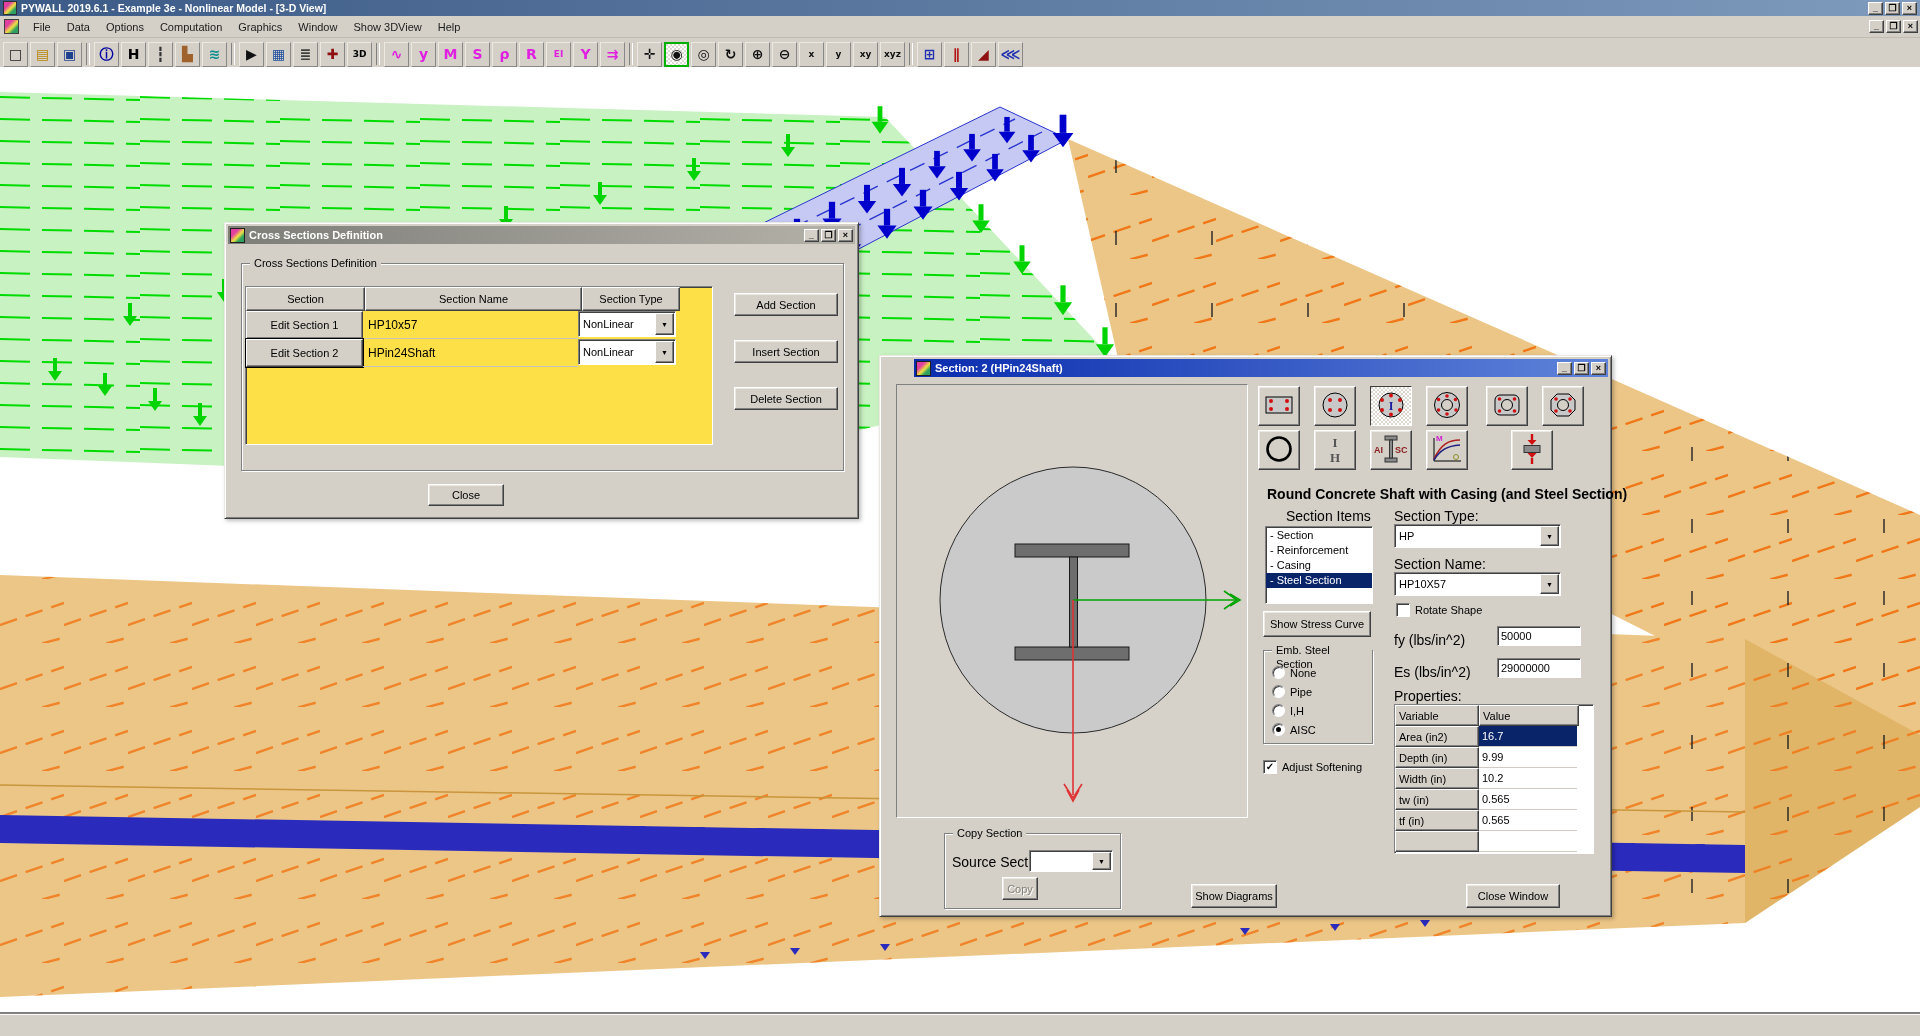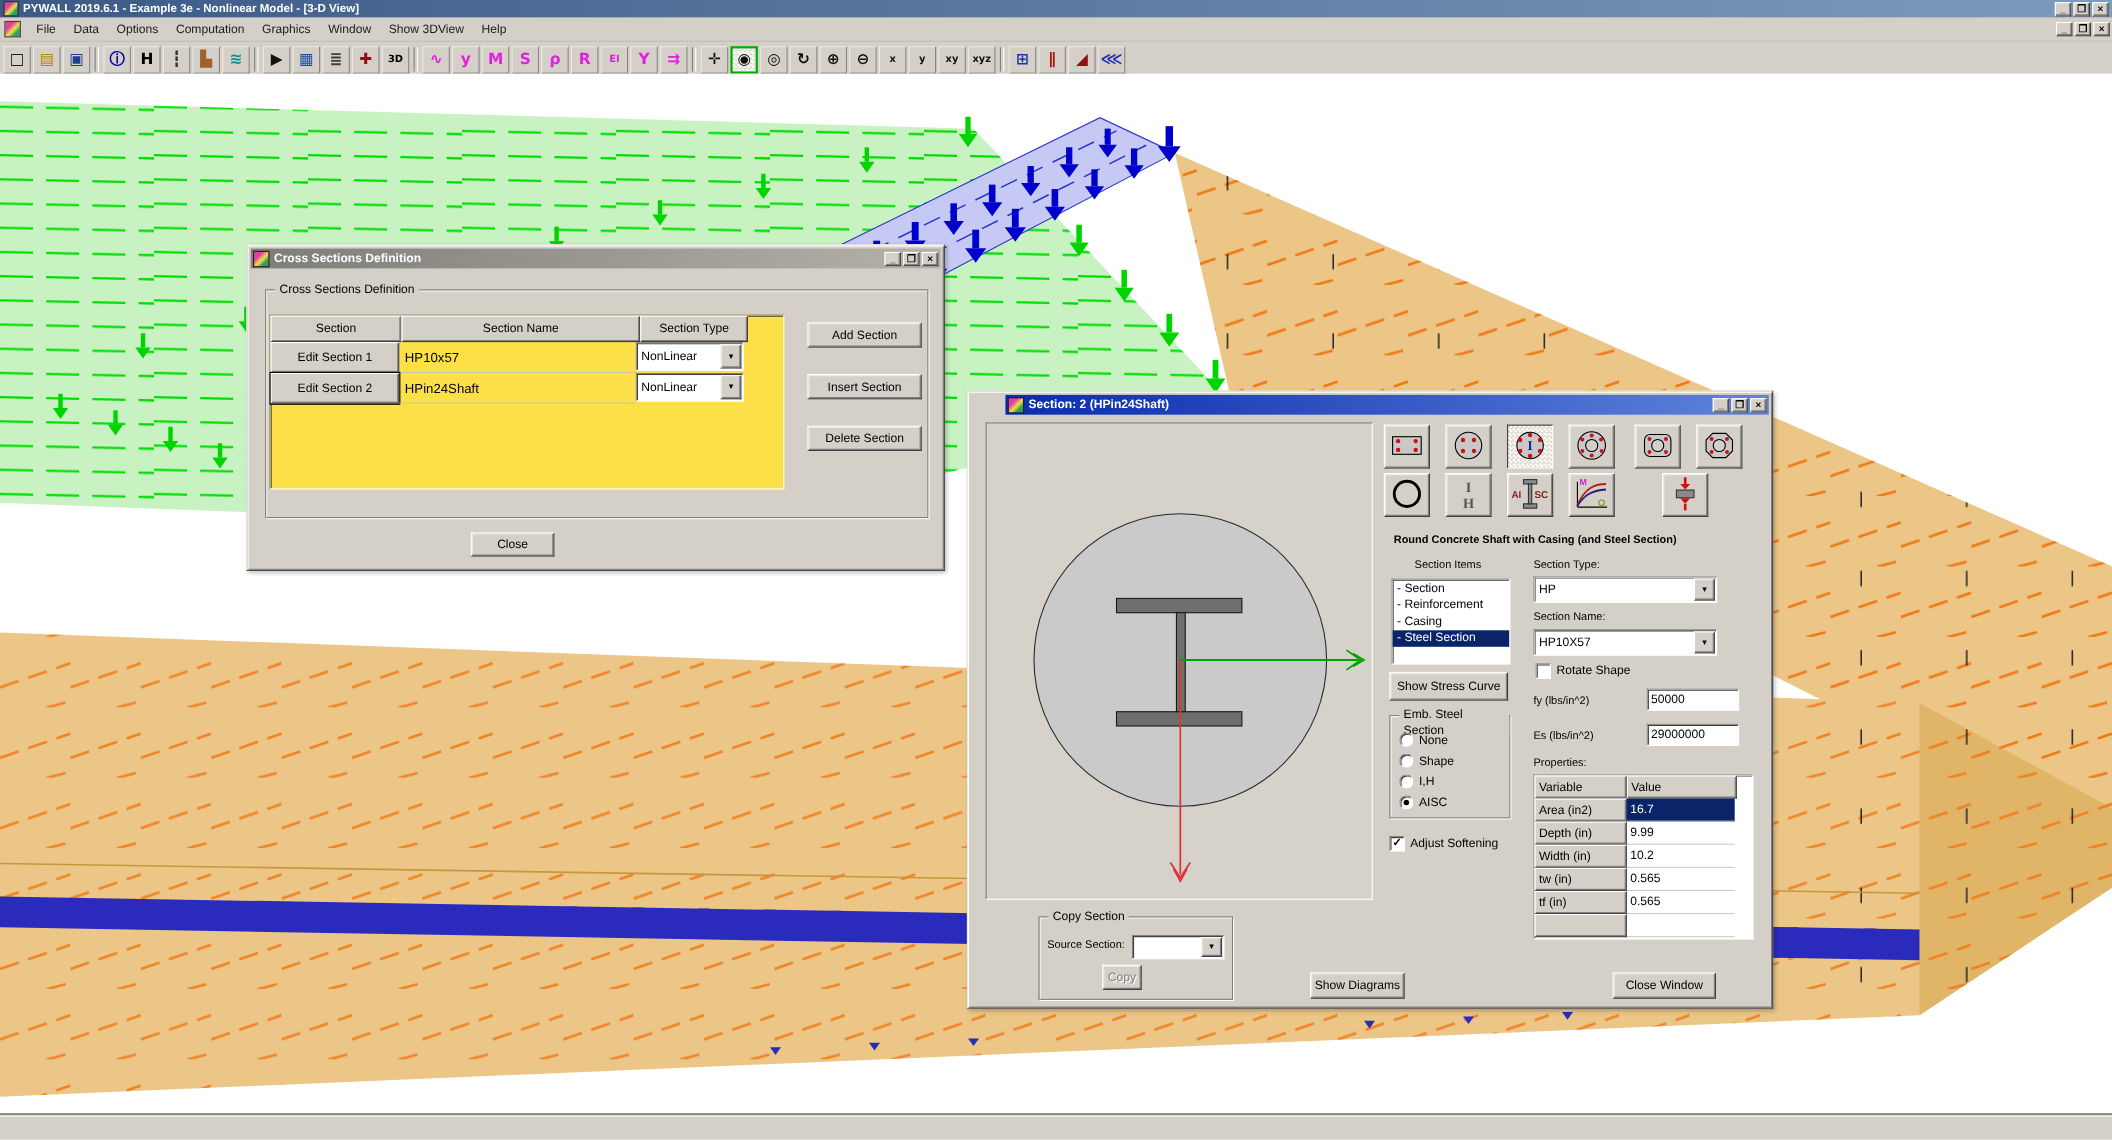--- a/index.html
+++ b/index.html
@@ -30,21 +30,21 @@
   #scene{position:absolute;left:0;top:0;}
   #statusbar{position:absolute;left:0;top:1014px;width:1920px;height:22px;background:#d4d0c8;border-top:1px solid #fff;box-shadow:0 -2px 0 #808080;}
   
   .dlg{position:absolute;background:#d4d0c8;border:1px solid;border-color:#ece9e2 #404040 #404040 #ece9e2;box-shadow:inset 1px 1px 0 #fff, inset -1px -1px 0 #808080, 2px 2px 4px rgba(0,0,0,.25);}
   .dtitle{position:absolute;left:3px;right:3px;top:3px;height:18px;display:flex;align-items:center;padding:0 2px;color:#fff;font-weight:bold;font-size:11px;}
   .dtitle.active{background:linear-gradient(90deg,#0a2cae,#5f84da);margin-left:31px;}
   .dtitle.inactive{background:linear-gradient(90deg,#7e7e79,#b4b1a8);}
   .dtitle .dico{width:13px;height:13px;margin-right:4px;background:linear-gradient(135deg,#e040a0 30%,#f0e040 55%,#30a060 75%);border:1px solid #202020;}
   .dtitle .ttext{flex:1;white-space:nowrap;overflow:hidden;}
   .abs{position:absolute;}
-  .lbl{position:absolute;font-size:10px;color:#000;white-space:nowrap;}
+  .lbl{position:absolute;font-size:14px;color:#000;white-space:nowrap;}
   .field{position:absolute;background:#fff;border:1px solid;border-color:#808080 #ffffff #ffffff #808080;box-shadow:inset 1px 1px 0 #404040;font-family:"Liberation Sans",sans-serif;font-size:11px;padding:0 3px;}
   .combo{position:absolute;background:#fff;border:1px solid;border-color:#808080 #ffffff #ffffff #808080;box-shadow:inset 1px 1px 0 #404040;display:flex;align-items:center;}
   .combo .cval{flex:1;padding:0 4px;font-size:11px;}
   .combo .carr{width:17px;align-self:stretch;margin:1px;background:#d4d0c8;border:1px solid;border-color:#ffffff #404040 #404040 #ffffff;box-shadow:inset -1px -1px 0 #808080;font-size:7px;display:flex;align-items:center;justify-content:center;}
   
   .cs-head{background:#d4d0c8;border:1px solid;border-color:#ffffff #404040 #404040 #ffffff;box-shadow:inset -1px -1px 0 #808080;display:flex;align-items:center;justify-content:center;font-size:11px;}
   .cellbtn{background:#d4d0c8;border:1px solid;border-color:#ffffff #404040 #404040 #ffffff;box-shadow:inset -1px -1px 0 #808080;display:flex;align-items:center;justify-content:center;font-size:11px;}
   .cellbtn.focused{outline:1px solid #000;}
   .nametxt{display:flex;align-items:center;padding-left:5px;font-size:12px;border-bottom:1px solid #c8c4bc;}
   
@@ -538,21 +538,21 @@
 
       <fieldset class="grp" style="left:383px;top:294px;width:108px;height:92px;">
         <legend>Emb. Steel Section</legend>
       </fieldset>
       <div class="radio" style="left:392px;top:310px;">
           <span class="rdot"></span>
           <span>None</span>
         </div>
       <div class="radio" style="left:392px;top:329px;">
           <span class="rdot"></span>
-          <span>Shape</span>
+          <span>Pipe</span>
         </div>
       <div class="radio" style="left:392px;top:348px;">
           <span class="rdot"></span>
           <span>I,H</span>
         </div>
       <div class="radio on" style="left:392px;top:367px;">
           <span class="rdot"></span>
           <span>AISC</span>
         </div>
 

